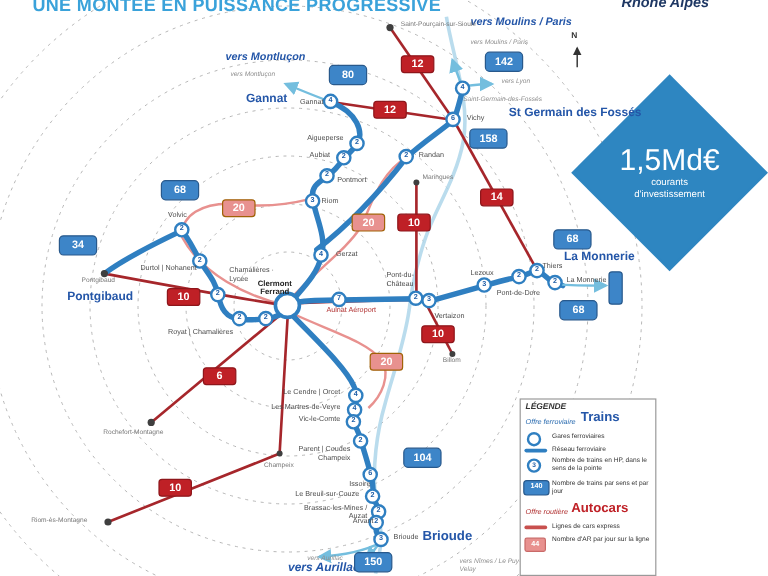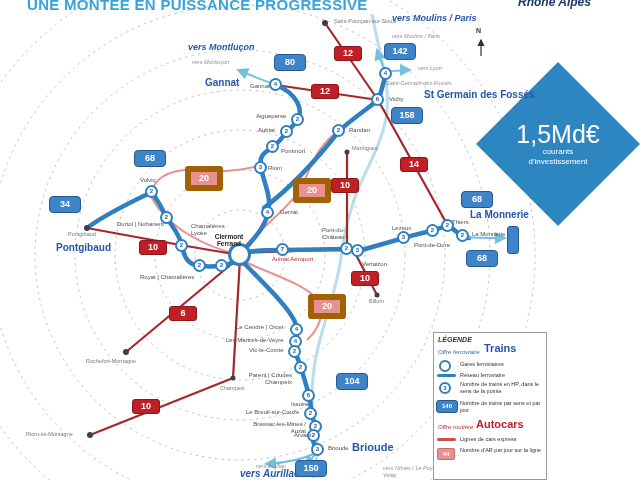--- a/index.html
+++ b/index.html
@@ -26,21 +26,21 @@
   .sl.bold{font-weight:bold;color:#222;font-size:6.5px;text-align:center;}
   .town{position:absolute;font-size:5.5px;color:#777;white-space:nowrap;}
   .dir{position:absolute;font-size:5.5px;font-style:italic;color:#8f8f8f;white-space:nowrap;line-height:1.2;}
   .dir.wrap{white-space:normal;}
   .dest{position:absolute;font-size:10px;font-weight:bold;color:#2456a8;white-space:nowrap;}
   .dest.it{font-style:italic;}
   
   .b{position:absolute;border-radius:3px;color:#fff;text-align:center;font-weight:bold;}
   .b-blue{background:#3d85c8;border:1px solid #28598c;font-size:9px;height:15px;line-height:15px;min-width:26px;padding:0 2px;border-radius:4px;}
   .b-red{background:#bf2026;border:1px solid #8e161b;font-size:9px;height:13px;line-height:13px;min-width:22px;padding:0 2px;}
-  .b-pink{background:#e8918f;border:6px solid #a16207;font-size:9px;height:13px;line-height:13px;min-width:22px;padding:0 2px;}
+  .b-pink{background:#e8918f;border:1px solid #a16207;font-size:9px;height:13px;line-height:13px;min-width:22px;padding:0 2px;}
   
   .legend{position:absolute;left:433px;top:332px;width:112px;height:146px;background:#fff;border:1px solid #9a9a9a;}
   .lg-title{position:absolute;left:4px;top:3px;font-size:7px;font-weight:bold;font-style:italic;color:#333;}
   .lg-sec-rail{position:absolute;left:4px;top:16px;font-size:6px;font-style:italic;color:#2b6cb0;}
   .lg-trains{position:absolute;left:50px;top:9px;font-size:11px;font-weight:bold;color:#2456a8;}
   .lg-sec-road{position:absolute;left:4px;top:91px;font-size:6px;font-style:italic;color:#b03030;}
   .lg-autocars{position:absolute;left:42px;top:85px;font-size:11px;font-weight:bold;color:#bf2026;}
   .lg-item{position:absolute;left:26px;width:82px;font-size:5.5px;color:#333;line-height:1.25;}
   .lg-circle{position:absolute;left:5px;top:27px;width:8px;height:8px;border:2px solid #2f7fc1;border-radius:50%;background:#fff;}
   .lg-line{position:absolute;left:3px;top:41px;width:19px;height:3px;background:#2f7fc1;border-radius:2px;}
@@ -218,21 +218,21 @@
   <div class="sl" style="left:226px;top:337px">Les Martres-de-Veyre</div>
   <div class="sl" style="left:249px;top:347px">Vic-le-Comte</div>
   <div class="sl wrap" style="left:238px;top:372px;width:54px;text-align:right">Parent | Coudes Champeix</div>
   <div class="sl" style="left:291px;top:401px">Issoire</div>
   <div class="sl" style="left:246px;top:409px">Le Breuil-sur-Couze</div>
   <div class="sl wrap" style="left:250px;top:421px;width:56px;text-align:right">Brassac-les-Mines / Auzat</div>
   <div class="sl" style="left:294px;top:432px">Arvant</div>
   <div class="sl" style="left:328px;top:445px">Brioude</div>
 
   <div class="b b-blue" style="left:274px;top:54px">80</div>
-  <div class="b b-blue" style="left:384px;top:43px">142</div>
+  <div class="b b-blue" style="left:404px;top:43px">142</div>
   <div class="b b-blue" style="left:391px;top:107px">158</div>
   <div class="b b-blue" style="left:134px;top:150px">68</div>
   <div class="b b-blue" style="left:49px;top:196px">34</div>
   <div class="b b-blue" style="left:461px;top:191px">68</div>
   <div class="b b-blue" style="left:466px;top:250px">68</div>
   <div class="b b-blue" style="left:336px;top:373px">104</div>
   <div class="b b-blue" style="left:295px;top:460px">150</div>
 
   <div class="b b-red" style="left:334px;top:46px">12</div>
   <div class="b b-red" style="left:311px;top:84px">12</div>

